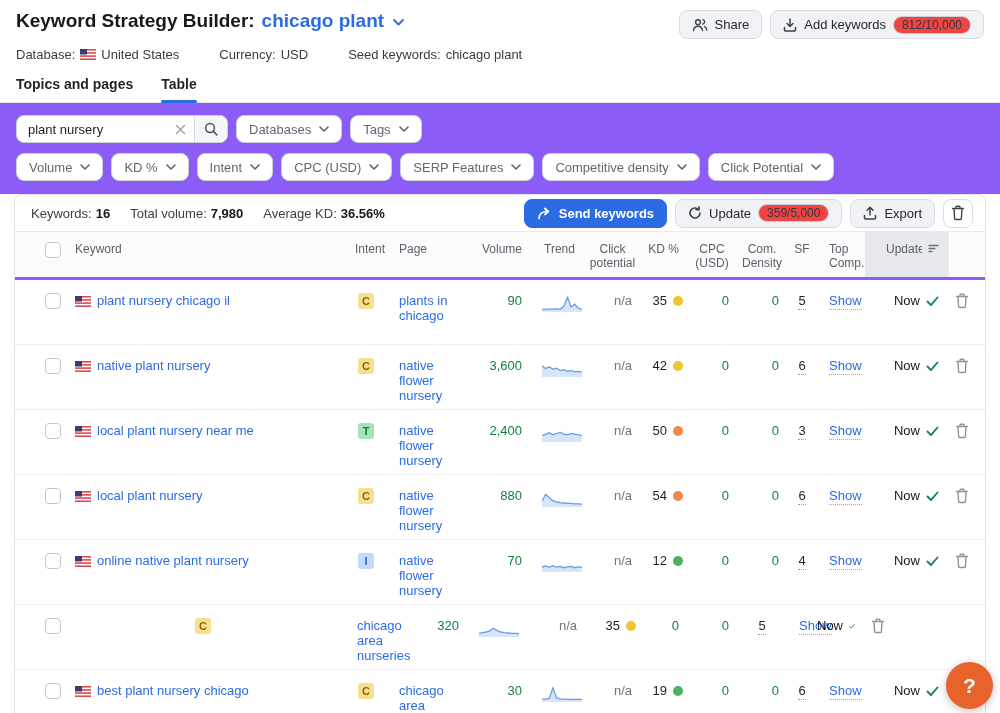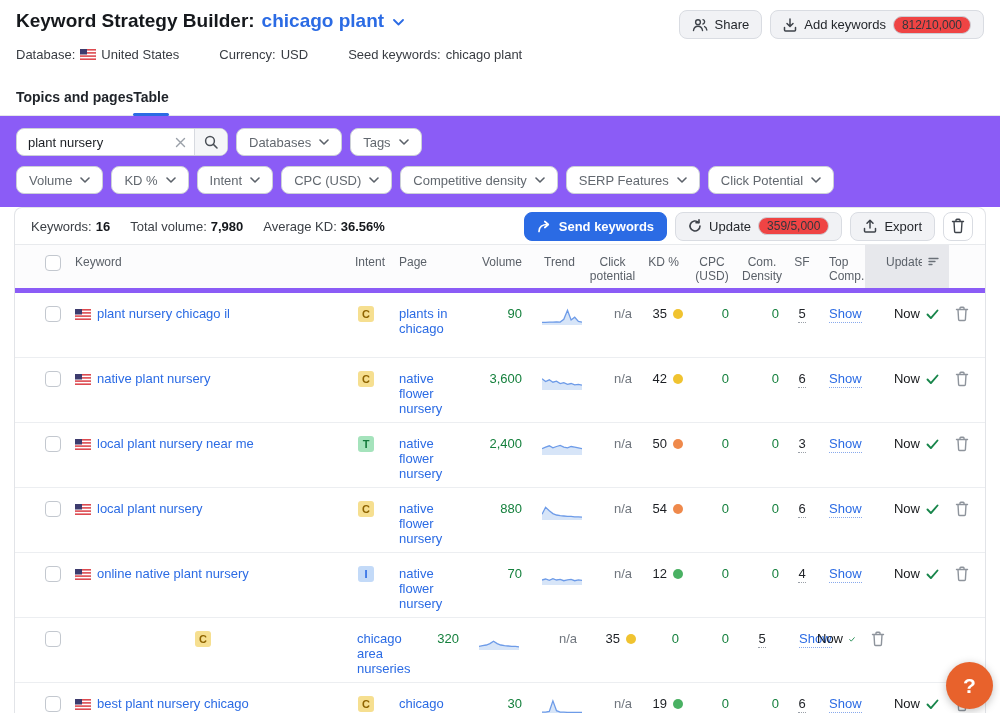--- a/index.html
+++ b/index.html
@@ -17,21 +17,21 @@
   .btn { display:inline-flex; align-items:center; gap:7px; height:29px; padding:3px 12px;
     border-radius:8px; border:1px solid #d9dce2; background:#f1f2f5; font-size:13px;
     color:#24272c; cursor:pointer; font-family:inherit; white-space:nowrap; }
   .btn .bicon { color:#3e434a; display:flex; }
   .count-pill { background:#ef4444; border:1px solid #ccd0d7; border-radius:999px;
     padding:1px 8px; font-size:12px; color:#33373d; }
   .meta-row { display:flex; gap:40px; margin-top:8px; font-size:13px; color:#383c42; }
   .meta-item { display:flex; align-items:center; gap:5px; }
 
   
-  .tabs { display:flex; padding:0 16px; margin-top:27px; border-bottom:1px solid #e4e6e9; }
+  .tabs { display:flex; gap:28px; padding:0 16px; margin-top:14px; border-bottom:1px solid #e4e6e9; }
   .tab { font-size:14px; font-weight:bold; color:#1f2329; padding-bottom:10px; position:relative; cursor:pointer; }
   .tab.active::after { content:""; position:absolute; left:0; right:0; bottom:-1px; height:3px;
     background:#2b6be4; border-radius:2px; }
 
   
   .filters { background:#8b5cf6; padding:12px 16px 13px 16px; }
   .filter-row { display:flex; gap:8px; align-items:center; }
   .filter-row + .filter-row { margin-top:10px; }
   .searchbox { display:flex; align-items:center; background:#fff; border:1px solid #ccd0d7;
     border-radius:8px; height:28px; overflow:hidden; }
@@ -52,21 +52,21 @@
     height:36px; }
   .stats { display:flex; gap:20px; font-size:13px; color:#3c4046; }
   .stat b { color:#15181c; margin-left:4px; }
   .toolbar-actions { display:flex; gap:8px; align-items:center; }
   .btn-primary { background:#2b6be4; border-color:#2b6be4; color:#fff; font-weight:bold; }
   .btn-primary .bicon { color:#fff; }
   .icon-btn { width:30px; padding:0; justify-content:center; background:#fff; }
 
   
   .grid { display:grid; grid-template-columns:46px 284px 42px 80px 63px 55px 55px 47px 50px 50px 30px 48px 84px 1fr; }
-  .thead { height:49px; border-top:1px solid #e8eaed; border-bottom:5px solid #8b5cf6; background:#fcfcfd; }
+  .thead { height:49px; border-top:1px solid #e8eaed; border-bottom:3px solid #8b5cf6; background:#fcfcfd; }
   .th { font-size:12px; color:#5b6169; padding-top:10px; line-height:14px; }
   .trow { height:65px; border-bottom:1px solid #eceef1; }
   .cell { padding-top:13px; font-size:13px; }
   .c-check { display:flex; justify-content:flex-end; padding-right:0; }
   .c-check .checkbox { margin-right:0; }
   .checkbox { width:16px; height:16px; border:1.5px solid #c3c8cf; border-radius:4px; background:#fff;
     display:inline-block; cursor:pointer; }
   .thead .c-check { padding-top:10px; }
   .c-keyword { padding-left:14px; }
   .kwwrap { position:relative; display:inline-flex; align-items:center; gap:6px; }
@@ -222,27 +222,27 @@
           <path d="M1 1l4 4 4-4" fill="none" stroke="currentColor" stroke-width="1.6" stroke-linecap="round" stroke-linejoin="round"></path>
         </svg>
   </button>
       <button class="pill">
     <span class="pill-label">CPC (USD)</span>
     <svg class="chev" width="10" height="6" viewBox="0 0 10 6">
           <path d="M1 1l4 4 4-4" fill="none" stroke="currentColor" stroke-width="1.6" stroke-linecap="round" stroke-linejoin="round"></path>
         </svg>
   </button>
       <button class="pill">
+    <span class="pill-label">SERP Features</span>
+    <svg class="chev" width="10" height="6" viewBox="0 0 10 6">
+          <path d="M1 1l4 4 4-4" fill="none" stroke="currentColor" stroke-width="1.6" stroke-linecap="round" stroke-linejoin="round"></path>
+        </svg>
+  </button>
+      <button class="pill">
     <span class="pill-label">Competitive density</span>
-    <svg class="chev" width="10" height="6" viewBox="0 0 10 6">
-          <path d="M1 1l4 4 4-4" fill="none" stroke="currentColor" stroke-width="1.6" stroke-linecap="round" stroke-linejoin="round"></path>
-        </svg>
-  </button>
-      <button class="pill">
-    <span class="pill-label">SERP Features</span>
     <svg class="chev" width="10" height="6" viewBox="0 0 10 6">
           <path d="M1 1l4 4 4-4" fill="none" stroke="currentColor" stroke-width="1.6" stroke-linecap="round" stroke-linejoin="round"></path>
         </svg>
   </button>
       <button class="pill">
     <span class="pill-label">Click Potential</span>
     <svg class="chev" width="10" height="6" viewBox="0 0 10 6">
           <path d="M1 1l4 4 4-4" fill="none" stroke="currentColor" stroke-width="1.6" stroke-linecap="round" stroke-linejoin="round"></path>
         </svg>
   </button>

